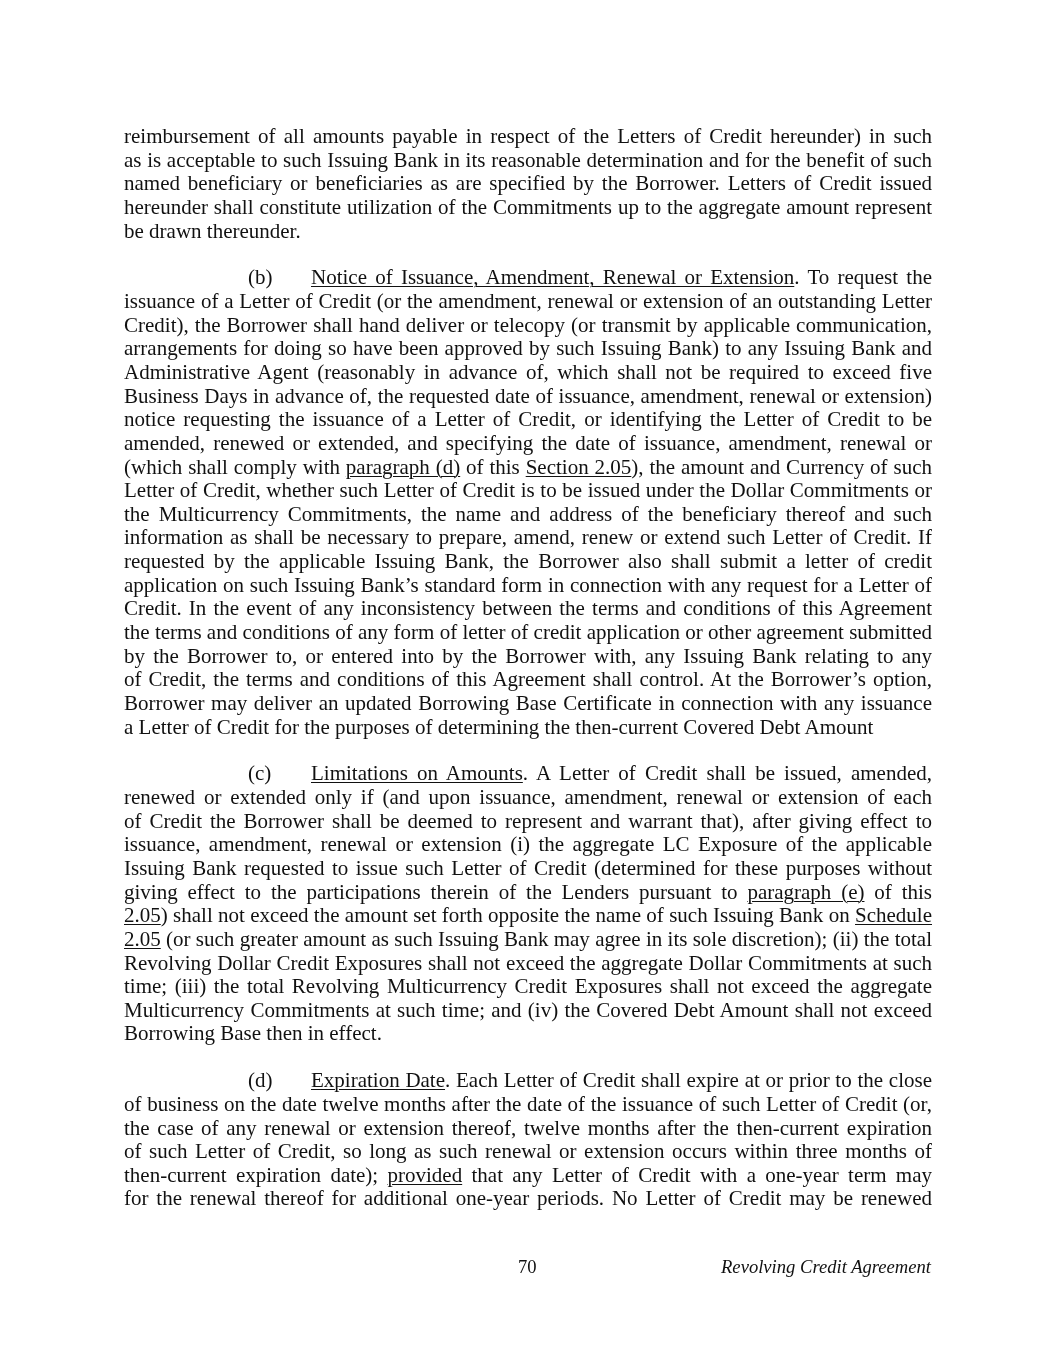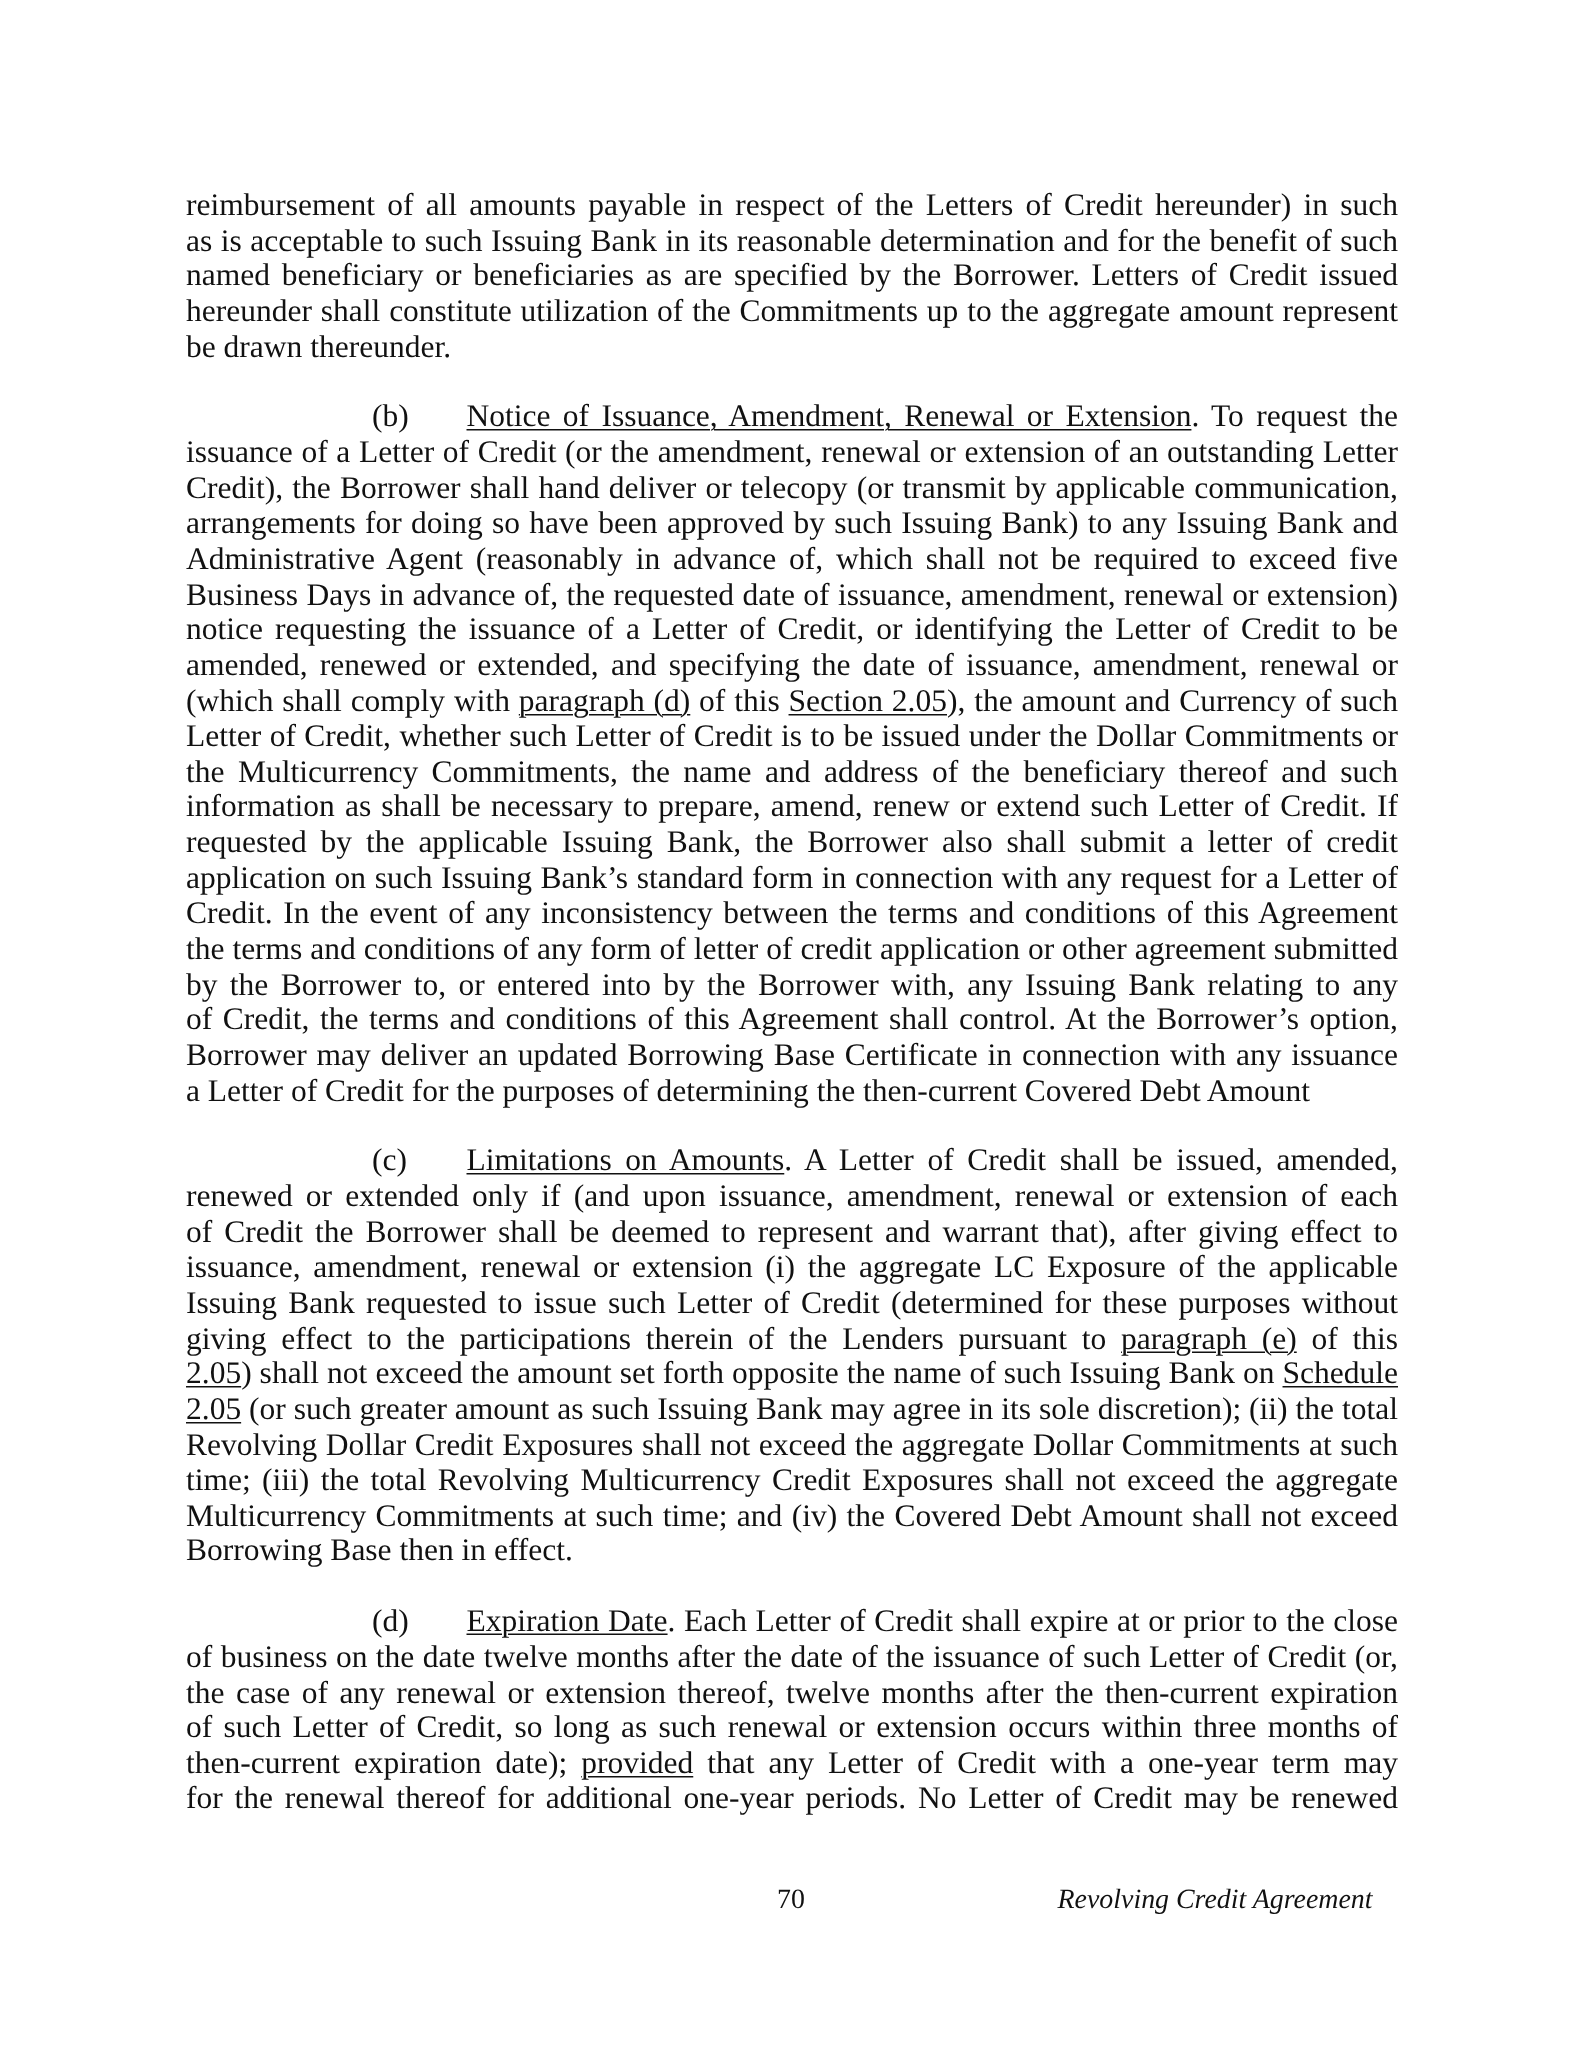--- a/index.html
+++ b/index.html
@@ -12,21 +12,21 @@
   .line { display: block; white-space: nowrap; height: 23.65px; }
   .j { text-align: justify; text-align-last: justify; white-space: normal; overflow: hidden; }
   .gap { height: 23.2px; }
   .u { text-decoration: underline; text-underline-offset: 2px; text-decoration-thickness: 1px; }
   .num { display: inline-block; width: 63px; padding-left: 124px; }
   .footer {
     position: absolute; top: 1256px; left: 0; width: 1055px;
     font-family: "Liberation Serif", "DejaVu Serif", serif; font-size: 18.6px; color: #111;
   }
   .page-num { position: absolute; left: 518px; }
-  .doc-title { position: absolute; right: 140px; font-style: italic; }
+  .doc-title { position: absolute; right: 124px; font-style: italic; }
 </style>
 </head>
 <body>
 
 <div class="page">
 
   <div>
     <span class="line j">reimbursement of all amounts payable in respect of the Letters of Credit hereunder) in such form</span>
     <span class="line j">as is acceptable to such Issuing Bank in its reasonable determination and for the benefit of such</span>
     <span class="line j">named beneficiary or beneficiaries as are specified by the Borrower.  Letters of Credit issued</span>

